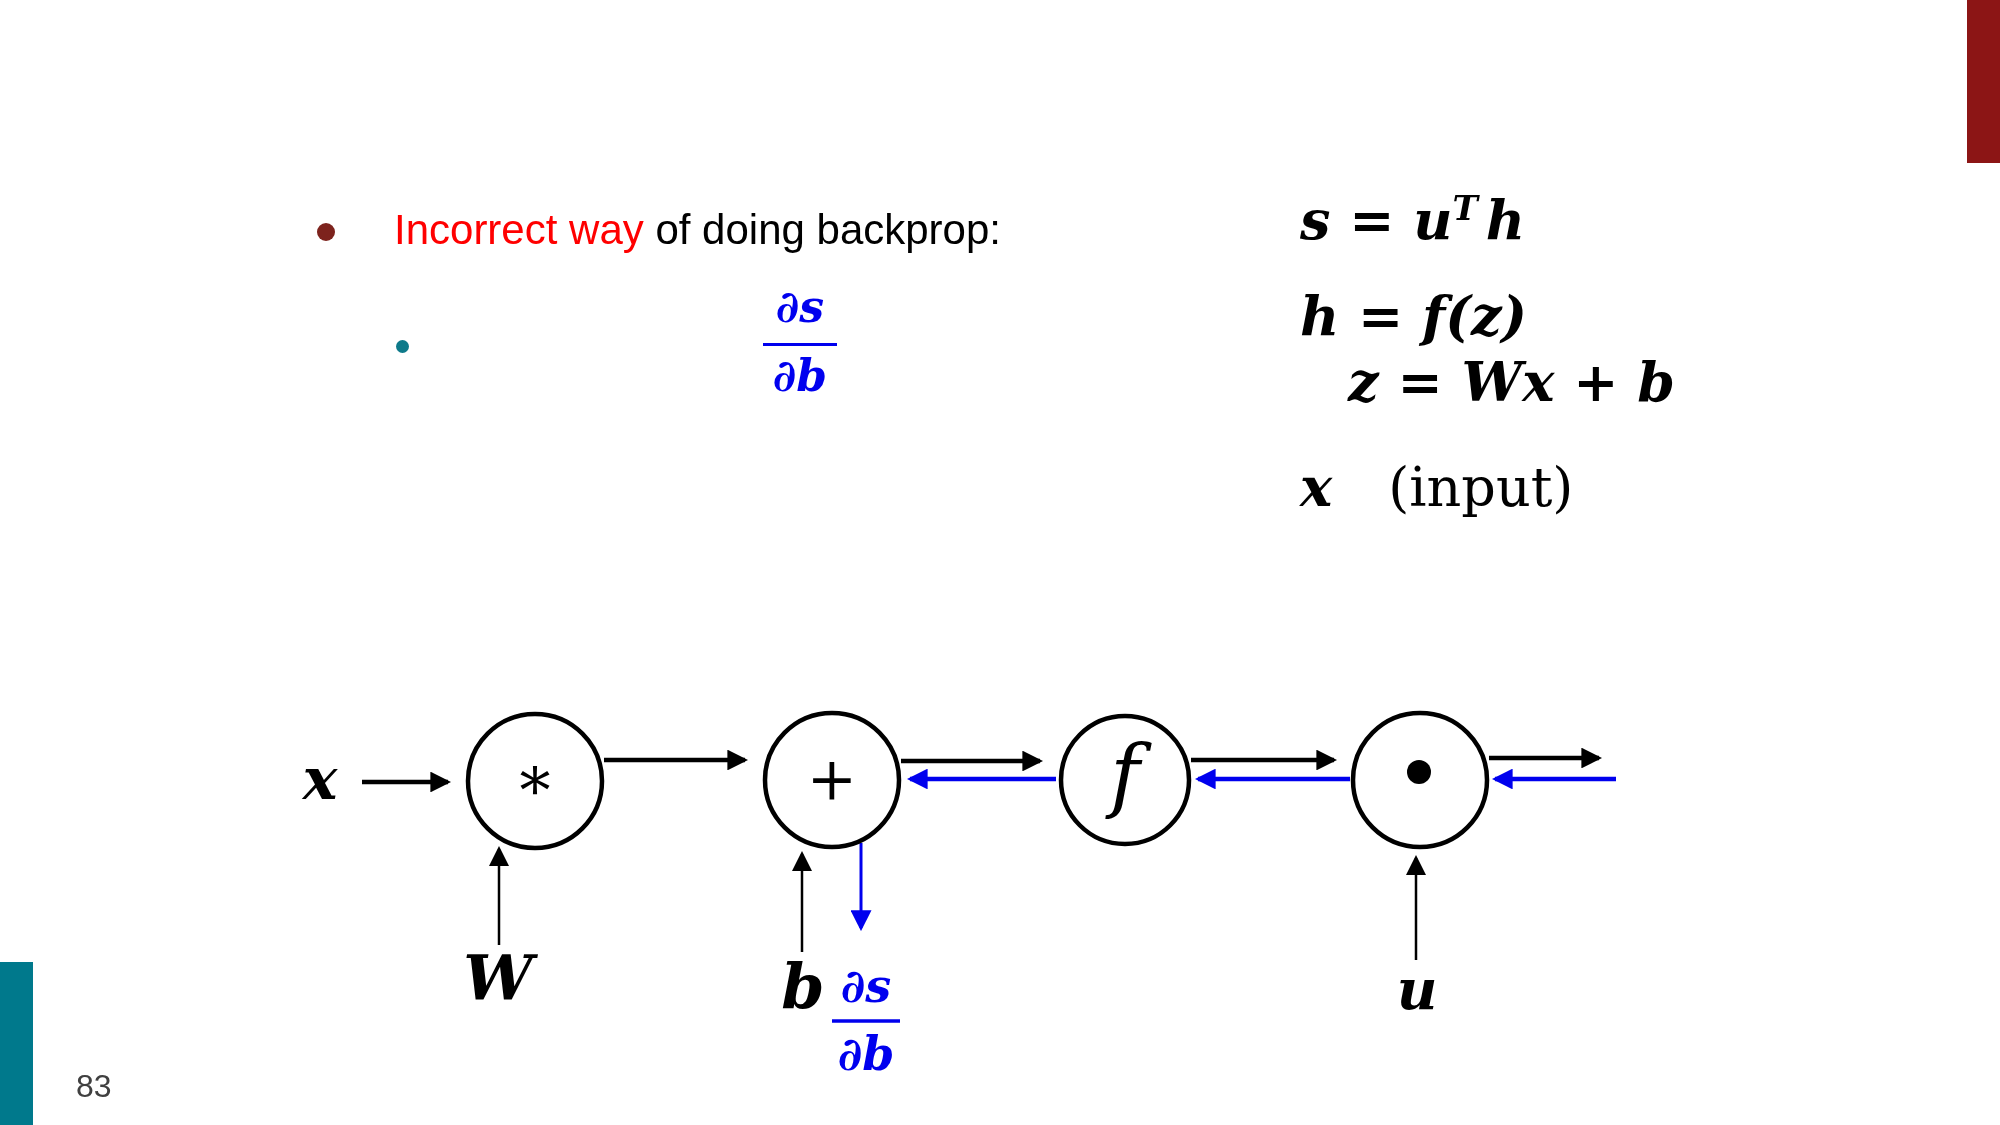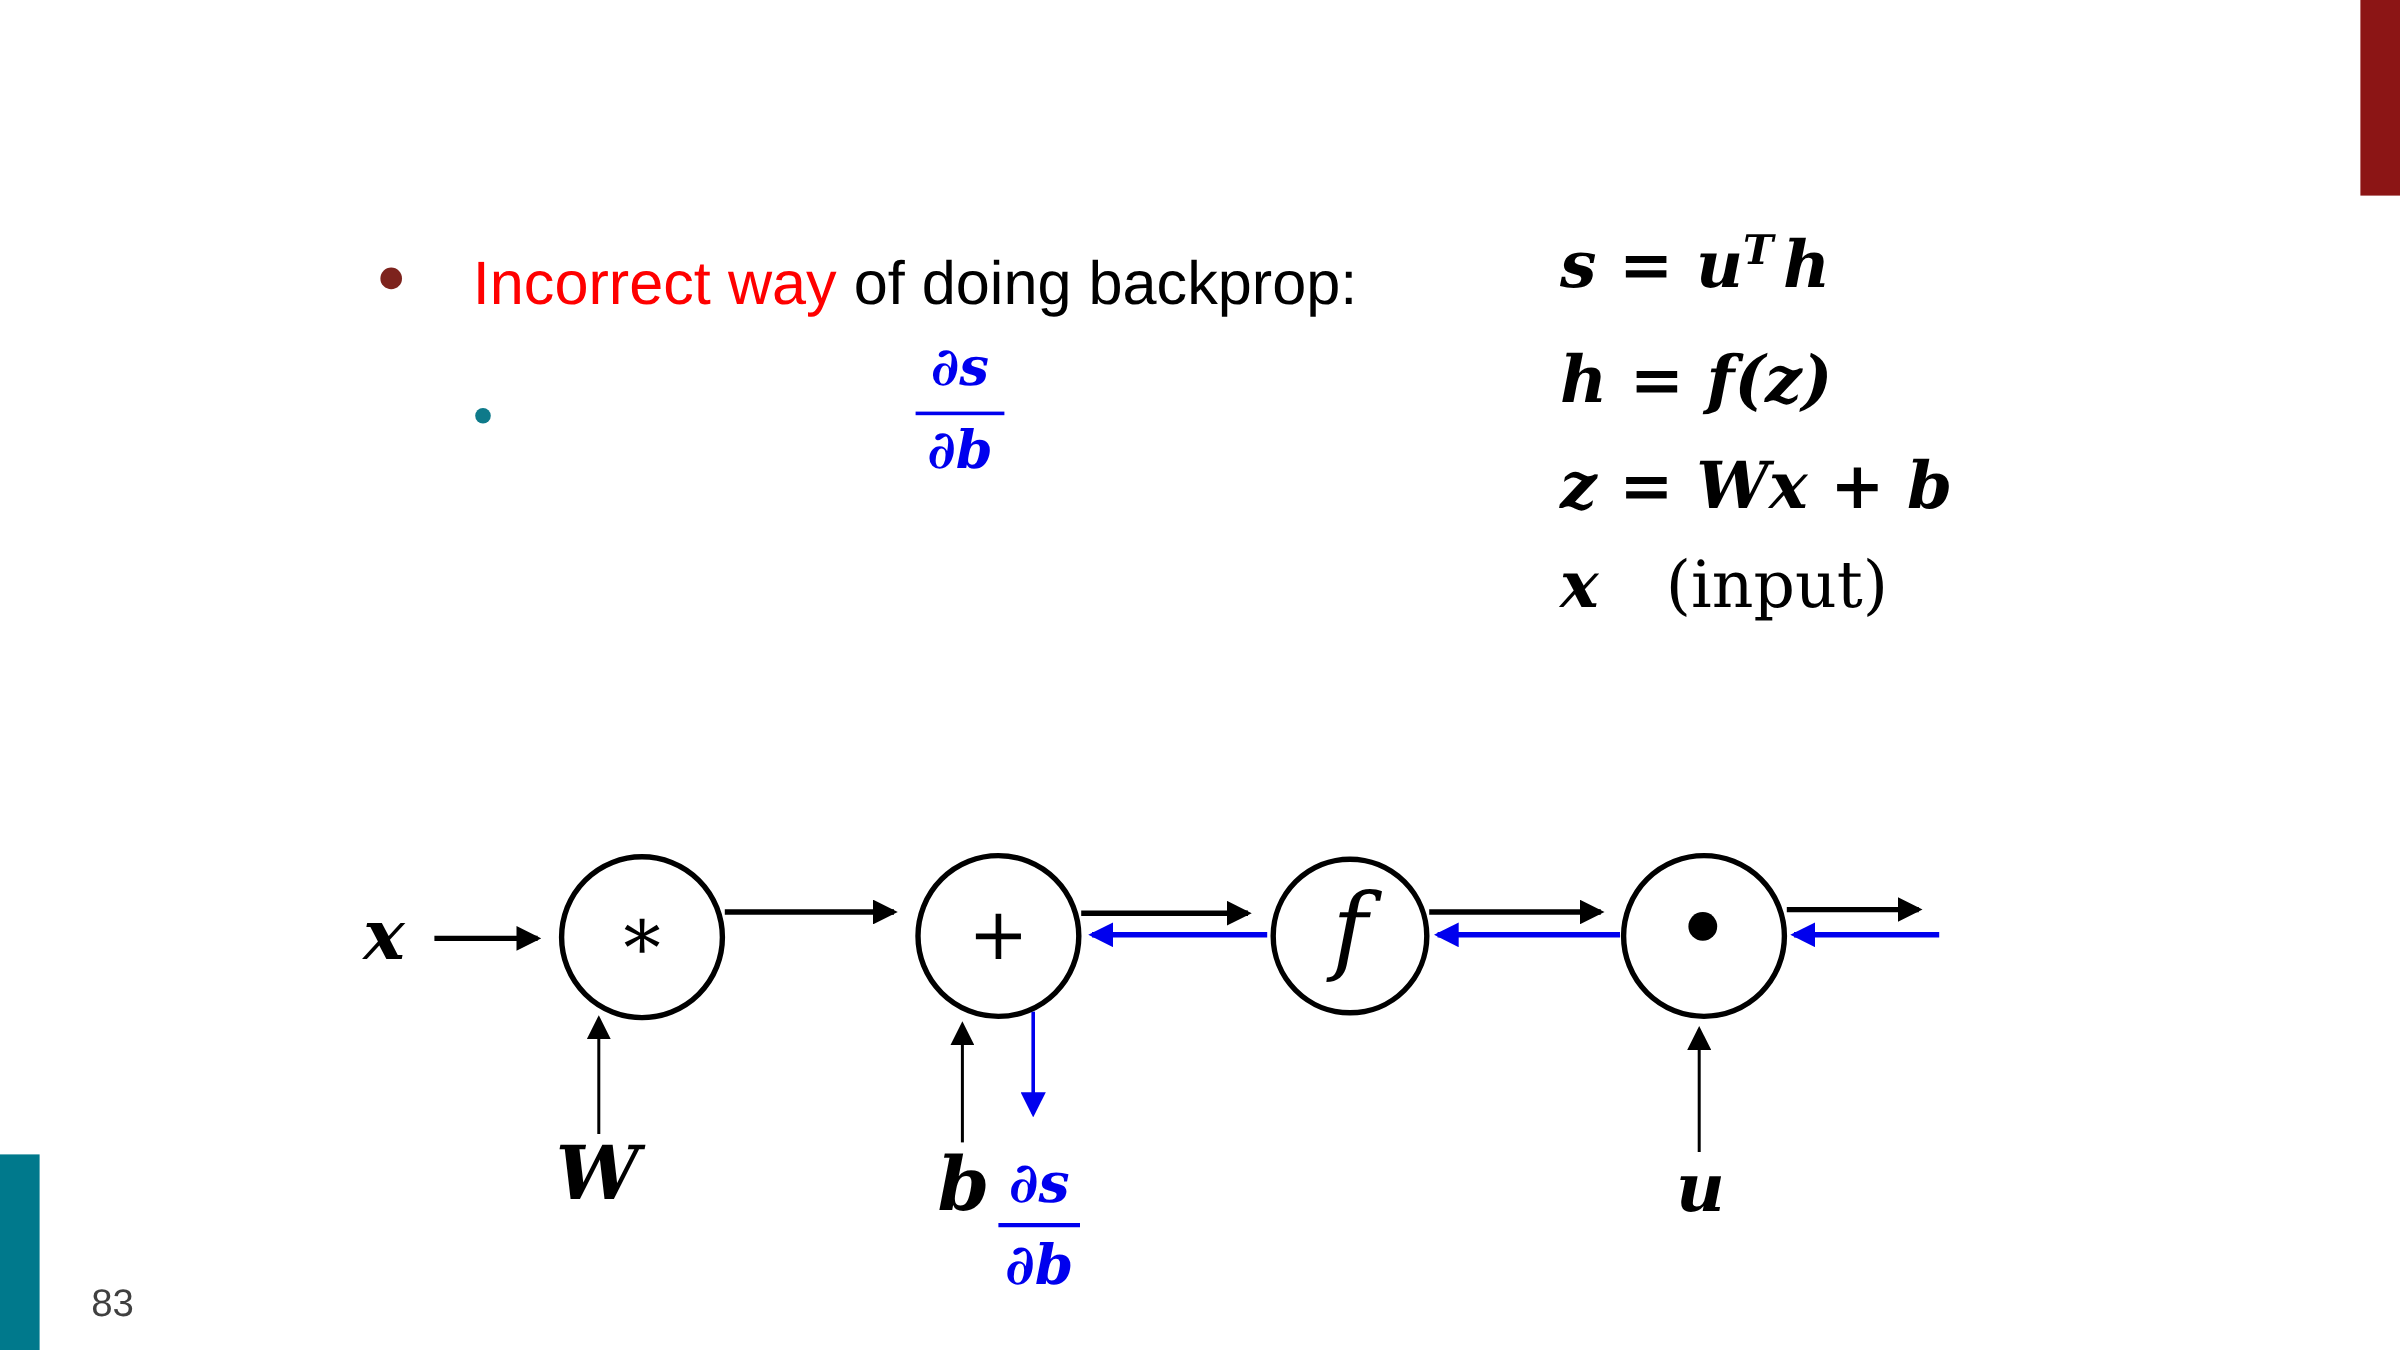--- a/index.html
+++ b/index.html
@@ -15,42 +15,42 @@
   .bar-top-right{left:1967px;top:0;width:33px;height:163px;}
   .bar-bottom-left{left:0;top:962px;width:33px;height:163px;}
   
   .title{
     left:82px;top:44px;width:1500px;
     font-size:54px;font-weight:bold;letter-spacing:-1px;
     color:#0D7389;
   }
   
   .bullet-dot-1{left:317px;top:223px;width:18px;height:18px;border-radius:50%;background:#7D231D;}
-  .bullet-text-1{left:394px;top:206px;font-size:51px;color:#000;white-space:nowrap;}
+  .bullet-text-1{left:394px;top:206px;font-size:42px;color:#000;white-space:nowrap;}
   .hl-red{color:#FF0000;}
   .bullet-dot-2{left:396px;top:340px;width:13px;height:13px;border-radius:50%;background:#0E7A8A;}
   .bullet-text-2{left:471px;top:312px;font-size:42px;color:#000;white-space:nowrap;}
   
   .frac{
     left:760px;top:281px;width:80px;text-align:center;
     font-family:"DejaVu Serif", serif;font-style:italic;font-weight:bold;
     color:#0000EE;
   }
   .frac .num{font-size:44px;line-height:52px;display:block;}
   .frac .bar{display:block;width:74px;height:3px;background:#0000EE;margin:10px auto 6px auto;}
   .frac .den{font-size:44px;line-height:48px;display:block;}
   
   .eq{
     left:1300px;white-space:nowrap;color:#000;
     font-family:"DejaVu Serif", serif;font-style:italic;font-weight:bold;
     font-size:54px;
   }
   .eq sup{font-size:34px;vertical-align:super;line-height:0;}
   .eq .upright{font-style:normal;font-weight:normal;margin-left:56px;}
-  .eq1{top:188px;} .eq2{top:284px;} .eq3{top:372px;} .eq4{top:455px;}
+  .eq1{top:188px;} .eq2{top:284px;} .eq3{top:350px;margin-left:48px;} .eq4{top:455px;}
   
   .page-num{left:76px;top:1068px;font-size:32px;color:#404040;}
   
   .diagram-svg{left:0;top:0;width:2000px;height:1125px;}
   svg text.node-op{font-family:"DejaVu Serif", serif;}
   svg text.var{font-family:"DejaVu Serif", serif;font-style:italic;font-weight:bold;fill:#000;}
   svg text.bluevar{font-family:"DejaVu Serif", serif;font-style:italic;font-weight:bold;fill:#0000EE;}
 </style>
 </head>
 <body>

